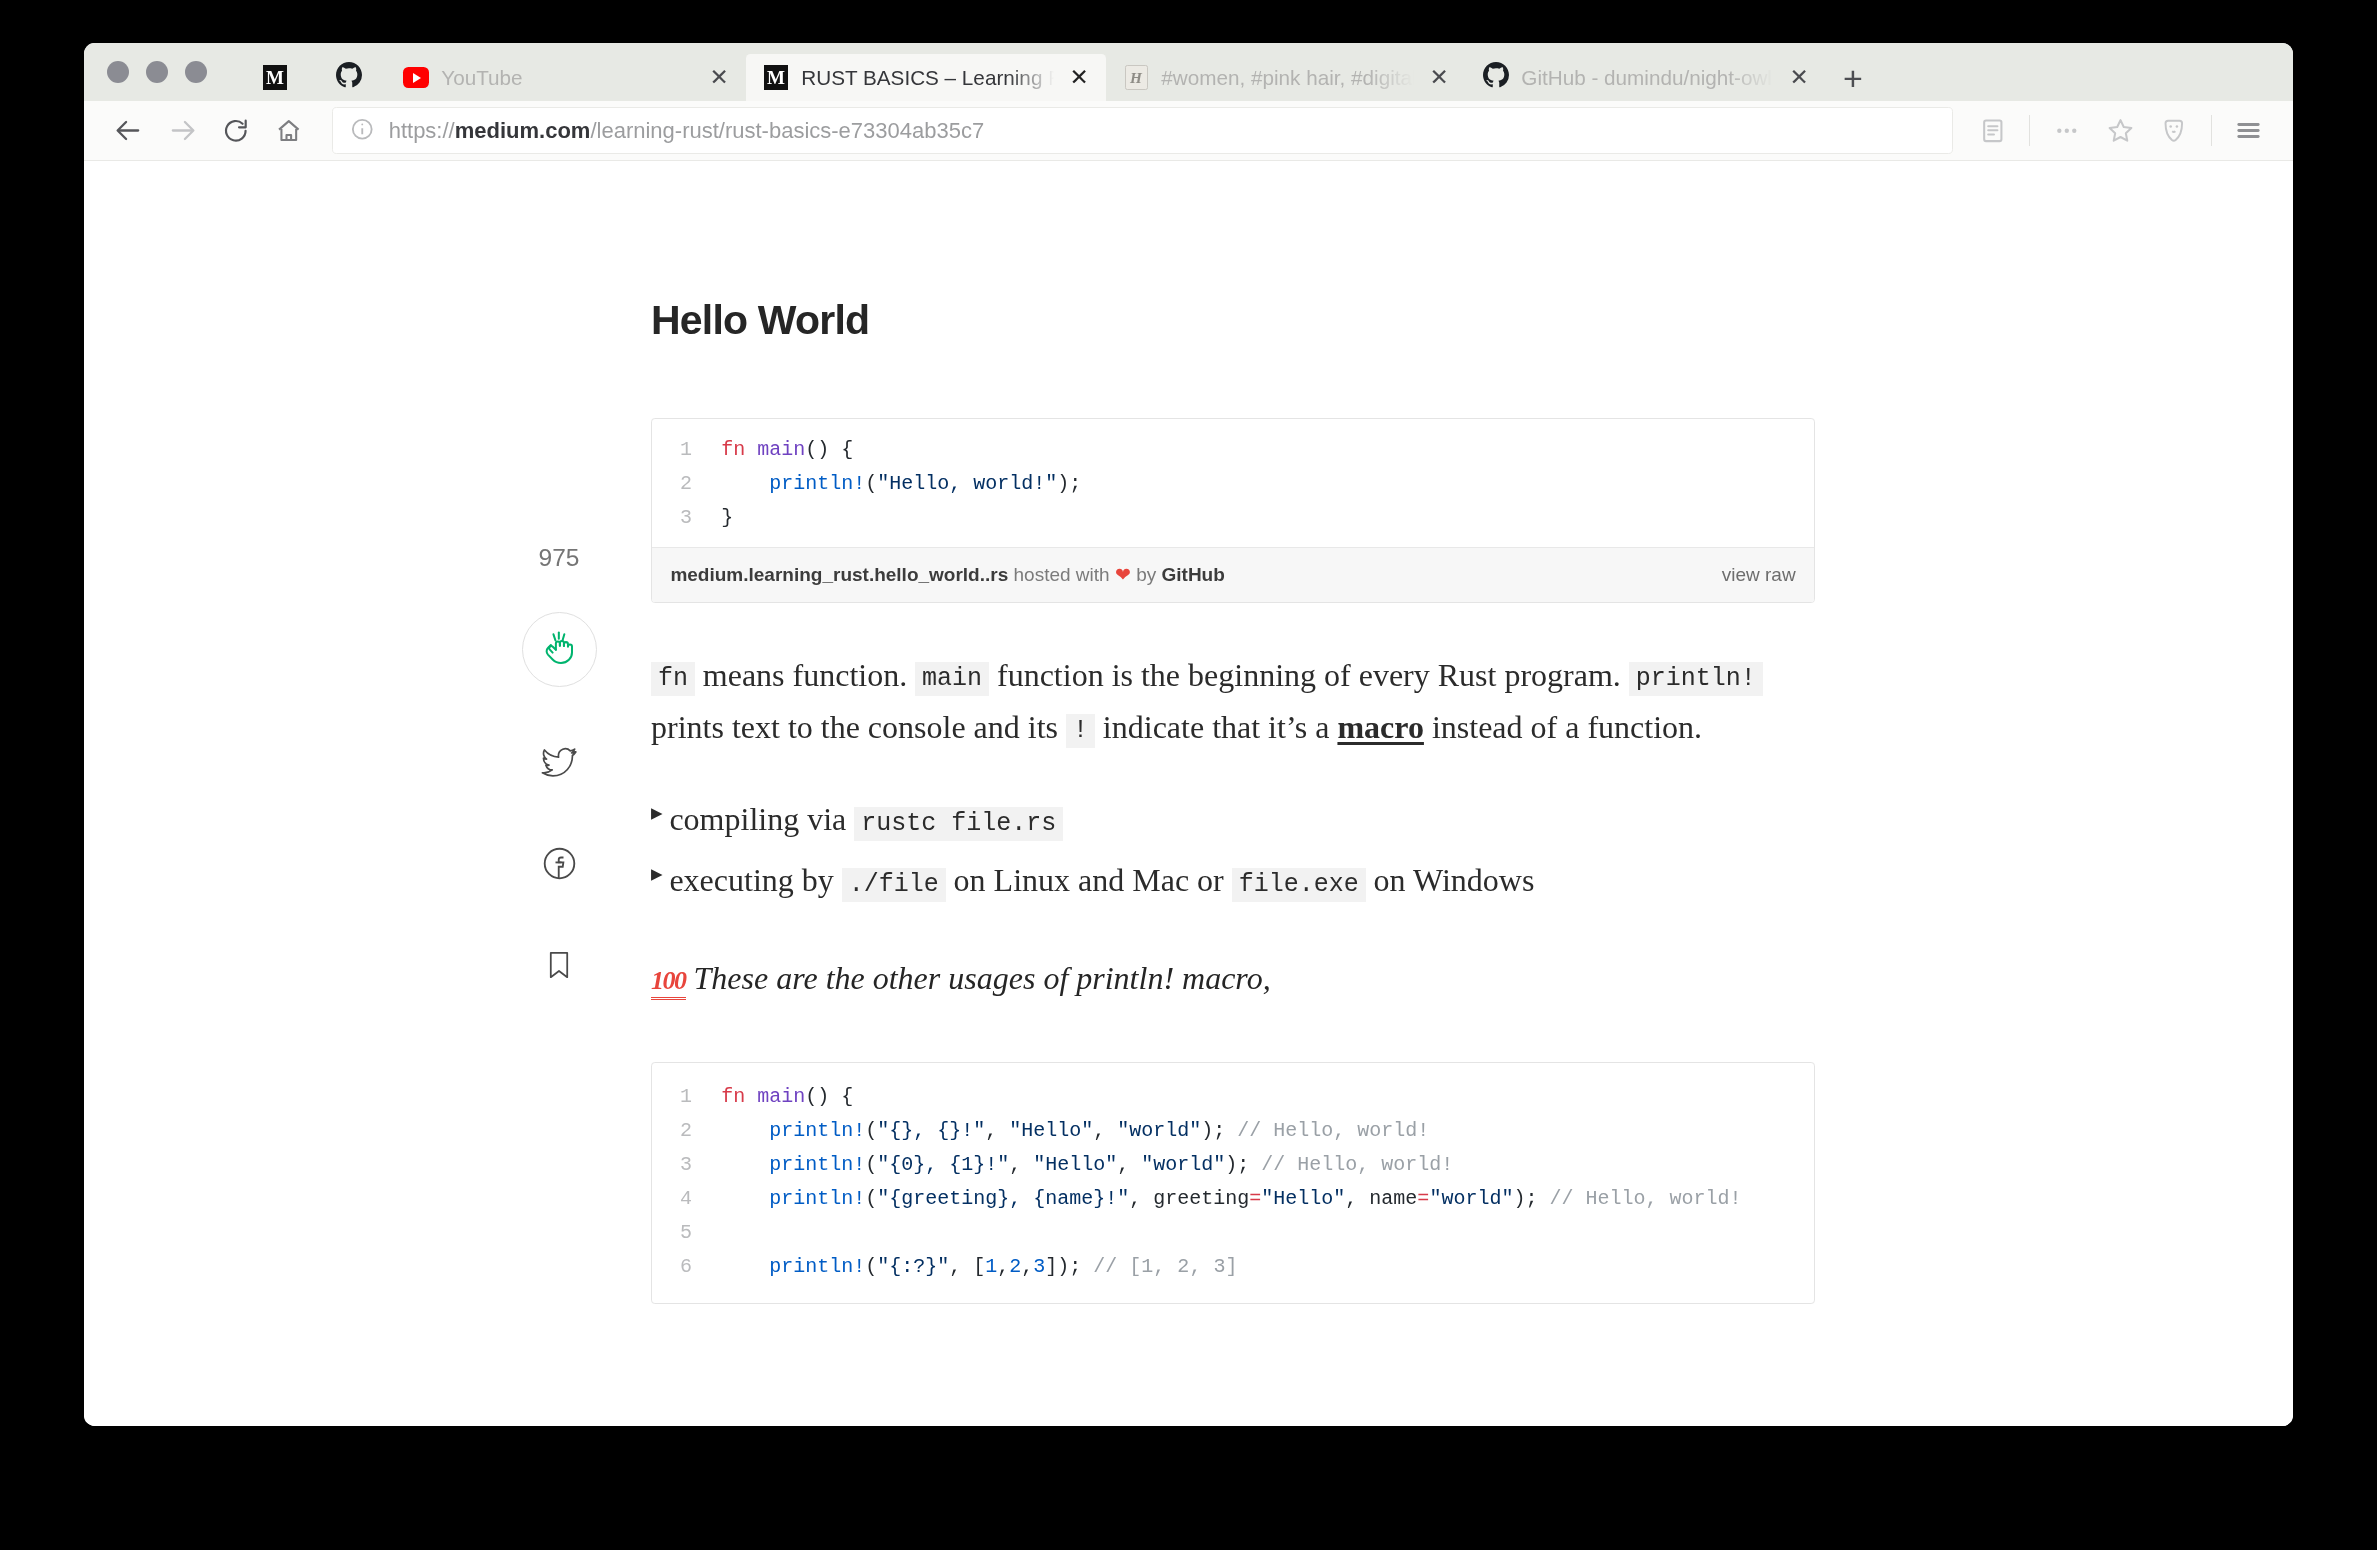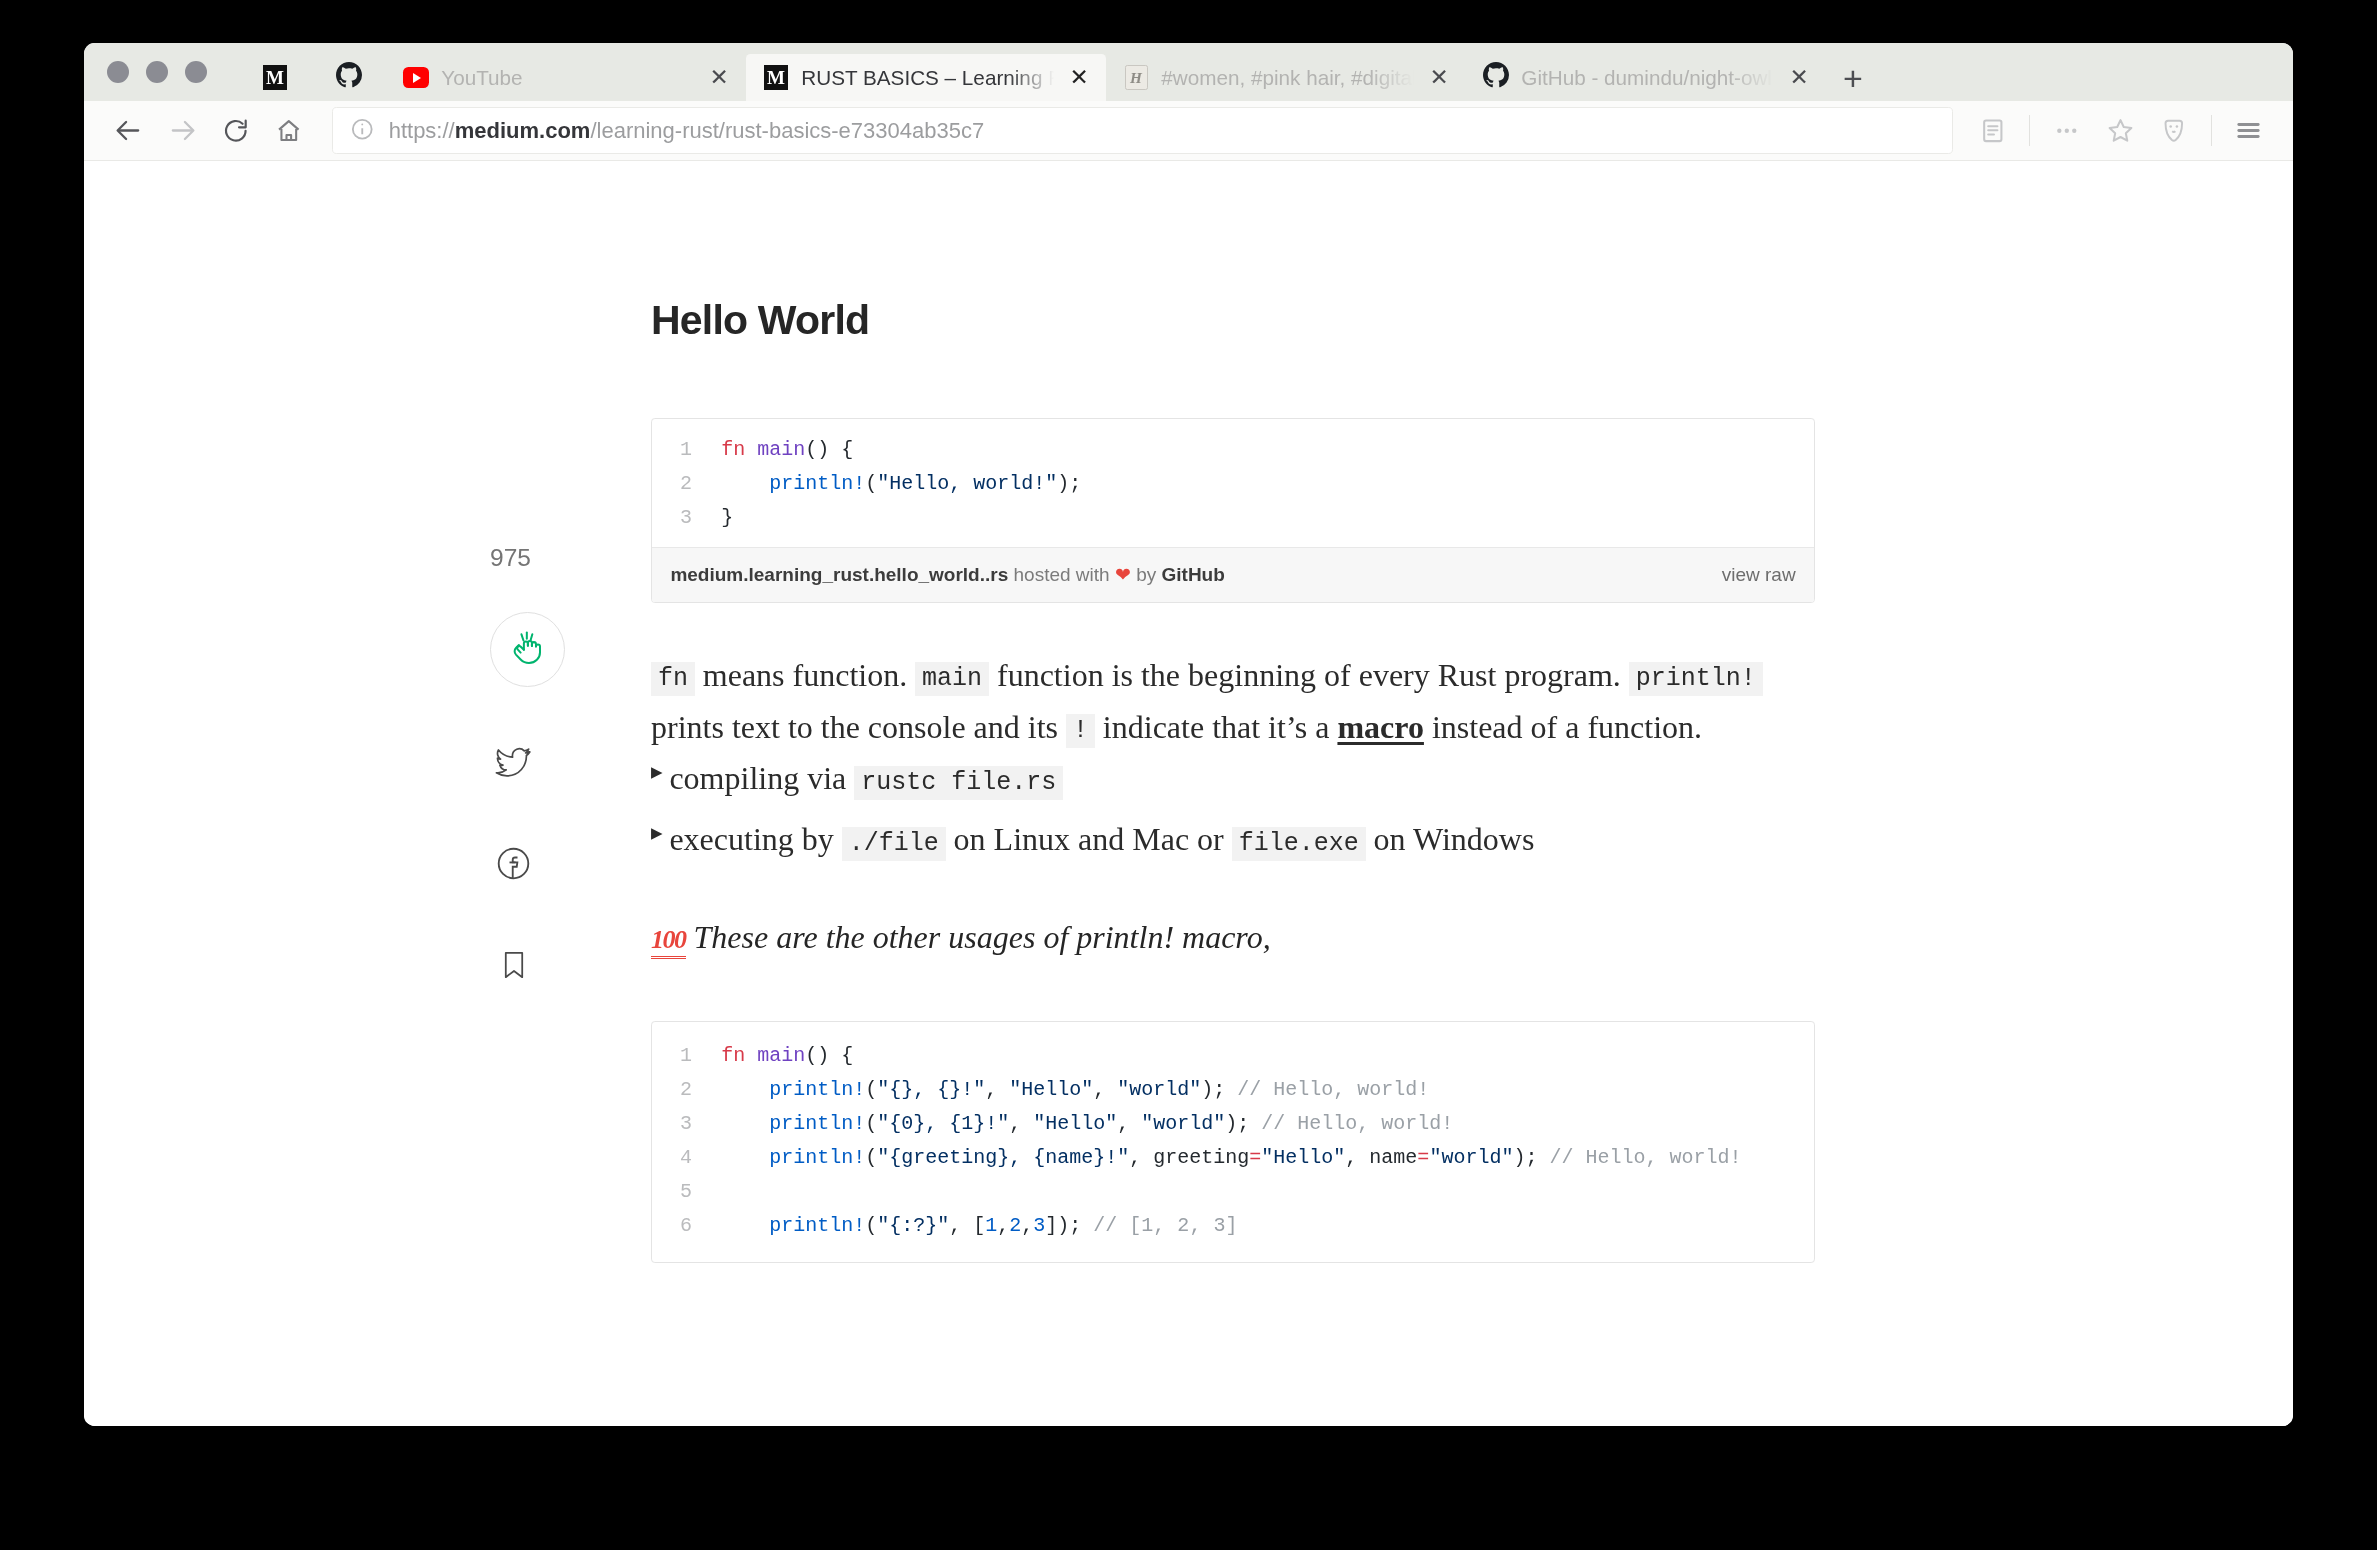--- a/index.html
+++ b/index.html
@@ -185,40 +185,40 @@
     font-family: "Liberation Mono", monospace;
     font-size: 25px;
     background: #f2f2f2;
     padding: 2.3px 6.9px;
     color: #2b2b2b;
   }
   a.link { color: #2b2b2b; text-decoration: underline; text-underline-offset: 3.8px; }
   a.link.em { font-weight: 700; margin-top: 45px; }
   .ital { font-style: italic; }
 
-  ul.bullets { list-style: none; }
+  ul.bullets { list-style: none; margin-top: 41px; }
   ul.bullets li {
     font-size: 32px; line-height: 1.62; color: #2b2b2b;
     margin-bottom: 9.2px; position: relative; padding-left: 18.4px;
   }
   ul.bullets li::before {
     content: "\25B8";
     position: absolute; left: 0; top: 0;
     font-size: 23px; color: #2b2b2b;
   }
   .note-line { font-size: 32px; line-height: 1.5; margin-top: 47px; }
   .emoji { font-family: "DejaVu Sans", sans-serif; }
   .emoji-100 { color: #e8453c; font-family: "Liberation Serif", serif; font-weight:700; font-style: italic; font-size: 26px; border-bottom: 3.1px double #e8453c; padding-bottom: 1.5px; letter-spacing: -1.5px; }
 
   
   #article-sidebar {
     position: absolute;
     left: 406px; top: 383px;
     width: 138px;
-    display: flex; flex-direction: column;  gap: 23px;
+    display: flex; flex-direction: column; align-items: center; gap: 23px;
   }
   #clap-count { font-family: "Liberation Sans", sans-serif; font-size: 24.5px; color: #757575; }
   #clap-button {
     margin-top: 17px;
     width: 75px; height: 75px; border-radius: 50%;
     border: 0.8px solid #e0e0e0;
     display: flex; align-items: center; justify-content: center;
   }
   .side-icon { margin-top: 31px; width: 47px; height: 47px; display: flex; align-items: center; justify-content: center; }
 </style>

